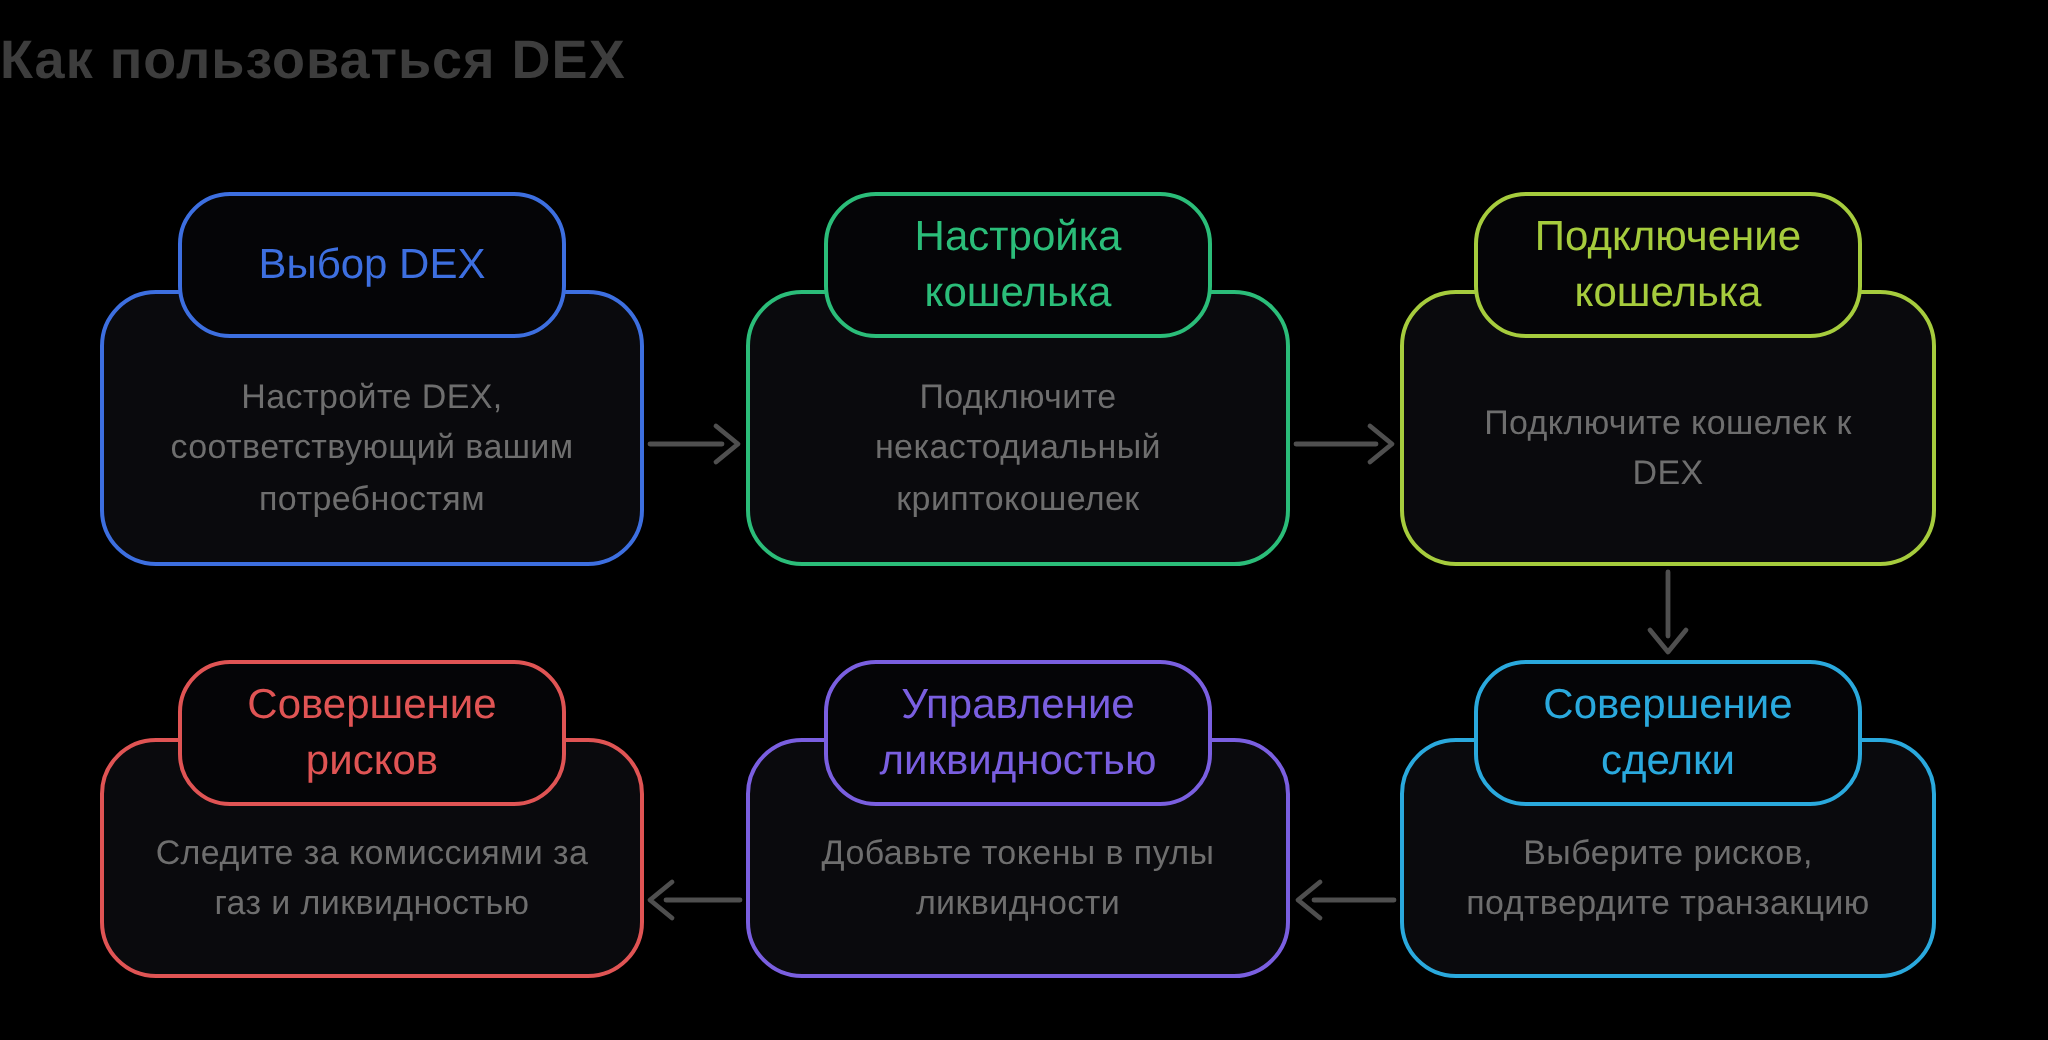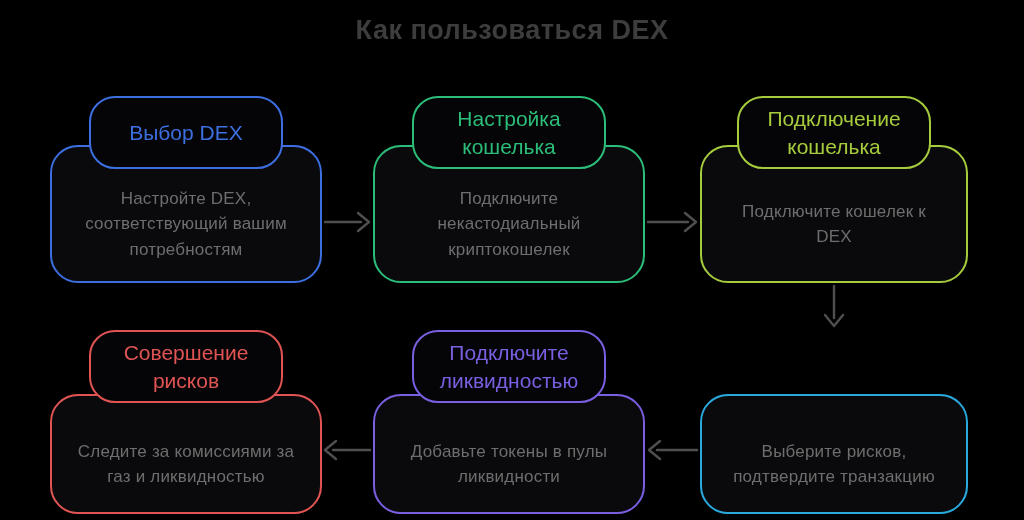--- a/index.html
+++ b/index.html
@@ -3,39 +3,39 @@
 <meta charset="utf-8">
 <style>
   html,body { margin:0; padding:0; background:#000; }
   .canvas {
     position:relative; width:1024px; height:520px;
     background:var(--background,#000); overflow:hidden;
     font-family:"Liberation Sans","DejaVu Sans",sans-serif;
   }
   .title {
     position:absolute; top:15px; left:0; width:100%;
-    text-align:center; font-size:27px; font-weight:700;
+    font-size:27px; font-weight:700;
     color:var(--title_color,#3d3d3d); letter-spacing:.5px;
   }
   .step { position:absolute; }
   .row1 { top:96px;  height:187px; }
   .row2 { top:330px; height:173px; }
   .col1 { left:50px;  width:272px; }
   .col2 { left:373px; width:272px; }
   .col3 { left:700px; width:268px; }
 
   .step .body {
     position:absolute; left:0; width:100%; box-sizing:border-box;
     border:2px solid var(--accent,#888); border-radius:28px;
     background:var(--box_fill,#0a0a0d);
     display:flex; align-items:center; justify-content:center;
     text-align:center; padding:30px 24px 10px;
   }
   .row1 .body { top:49px; height:138px; }
-  .row2 .body { top:64px; height:120px; }
+  .row2 .body { top:39px; height:120px; }
 
   .step .header {
     position:absolute; top:0; left:50%; transform:translateX(-50%);
     width:194px; height:73px; box-sizing:border-box;
     border:2px solid var(--accent,#888); border-radius:26px;
     background:#050507; z-index:2;
     display:flex; align-items:center; justify-content:center;
     text-align:center; padding:0 16px;
   }
   .step-title {
@@ -81,28 +81,31 @@
     </div>
     <div class="header">
       <div class="step-title">Подключение кошелька</div>
     </div>
   </div>
 
   <div class="step row2 col3" style="--accent: #2aa9dd;">
     <div class="body">
       <div class="step-desc">Выберите рисков, подтвердите транзакцию</div>
     </div>
+    <div class="header">
+      <div class="step-title">Совершение сделки</div>
+    </div>
   </div>
 
   <div class="step row2 col2" style="--accent: #7a5fe0;">
     <div class="body">
       <div class="step-desc">Добавьте токены в пулы ликвидности</div>
     </div>
     <div class="header">
-      <div class="step-title">Подключите ликвидностью</div>
+      <div class="step-title">Управление ликвидностью</div>
     </div>
   </div>
 
   <div class="step row2 col1" style="--accent: #e05454;">
     <div class="body">
       <div class="step-desc">Следите за комиссиями за газ и ликвидностью</div>
     </div>
     <div class="header">
       <div class="step-title">Совершение рисков</div>
     </div>

